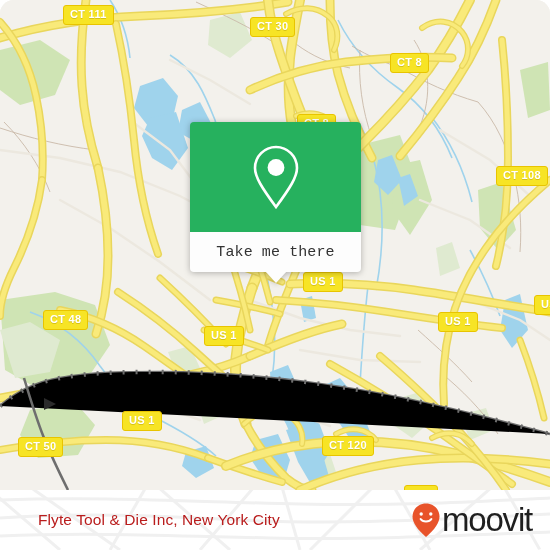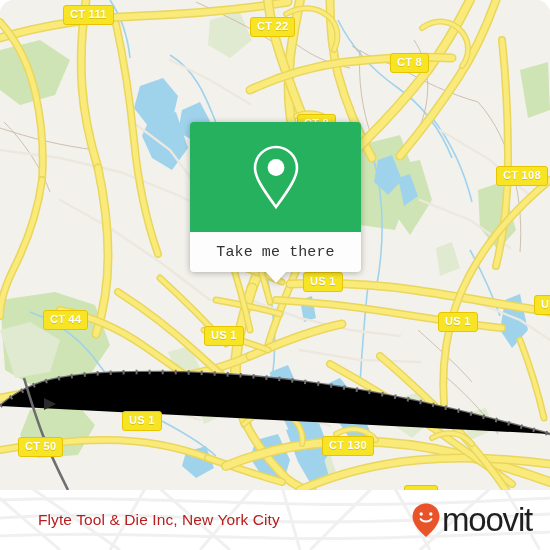--- a/index.html
+++ b/index.html
@@ -351,32 +351,32 @@
         <path class="rd" stroke-width="3.5" d="M432 438 C446 430 462 432 472 444"></path>
       </g>
 
       <path class="rail" d="M0 406 C16 392 36 382 60 378 C92 372 126 372 160 372 C210 372 258 376 306 382 C352 388 396 396 438 406 C476 414 510 424 550 434"></path>
       <path class="railtick" d="M0 406 C16 392 36 382 60 378 C92 372 126 372 160 372 C210 372 258 376 306 382 C352 388 396 396 438 406 C476 414 510 424 550 434"></path>
       <path class="rail" stroke-width="2" d="M24 378 C30 398 36 418 44 438 C52 458 60 474 68 490"></path>
       <path d="M44 398 L56 404 L44 410 Z" fill="#2b2b2b"></path>
     </svg>
 
     <div class="shield" style="left:63px;top:5px;">CT 111</div>
-    <div class="shield" style="left:250px;top:17px;">CT 22</div>
+    <div class="shield" style="left:250px;top:17px;">CT 30</div>
     <div class="shield" style="left:390px;top:53px;">CT 8</div>
     <div class="shield" style="left:297px;top:114px;">CT 8</div>
     <div class="shield" style="left:496px;top:155px;margin-top:11px;">CT 108</div>
-    <div class="shield" style="left:43px;top:310px;">CT 44</div>
+    <div class="shield" style="left:43px;top:310px;">CT 48</div>
     <div class="shield" style="left:303px;top:272px;">US 1</div>
     <div class="shield" style="left:204px;top:326px;">US 1</div>
     <div class="shield" style="left:438px;top:312px;">US 1</div>
     <div class="shield" style="left:534px;top:295px;">US 1</div>
     <div class="shield" style="left:122px;top:411px;">US 1</div>
     <div class="shield" style="left:18px;top:437px;">CT 50</div>
-    <div class="shield" style="left:322px;top:436px;">CT 130</div>
+    <div class="shield" style="left:322px;top:436px;">CT 120</div>
     <div class="shield" style="left:404px;top:455px;margin-top:30px;">I 95</div>
 
     <div id="popup">
       <div id="popup-image">
         <svg width="54" height="66" viewBox="0 0 54 66">
           <path d="M27 3 C15.4 3 6 12.4 6 24 C6 33 13 44 27 63 C41 44 48 33 48 24 C48 12.4 38.6 3 27 3 Z" fill="none" stroke="#ffffff" stroke-width="2.6"></path>
           <circle cx="27" cy="23.5" r="8.4" fill="#ffffff"></circle>
         </svg>
       </div>
       <div id="popup-button">

